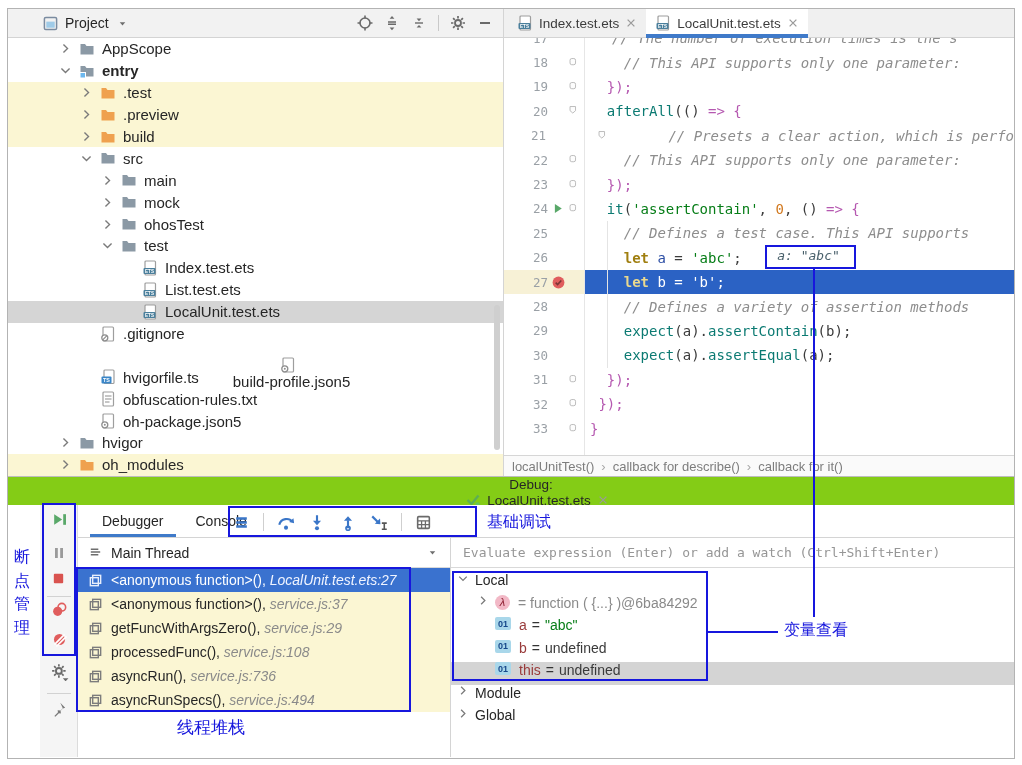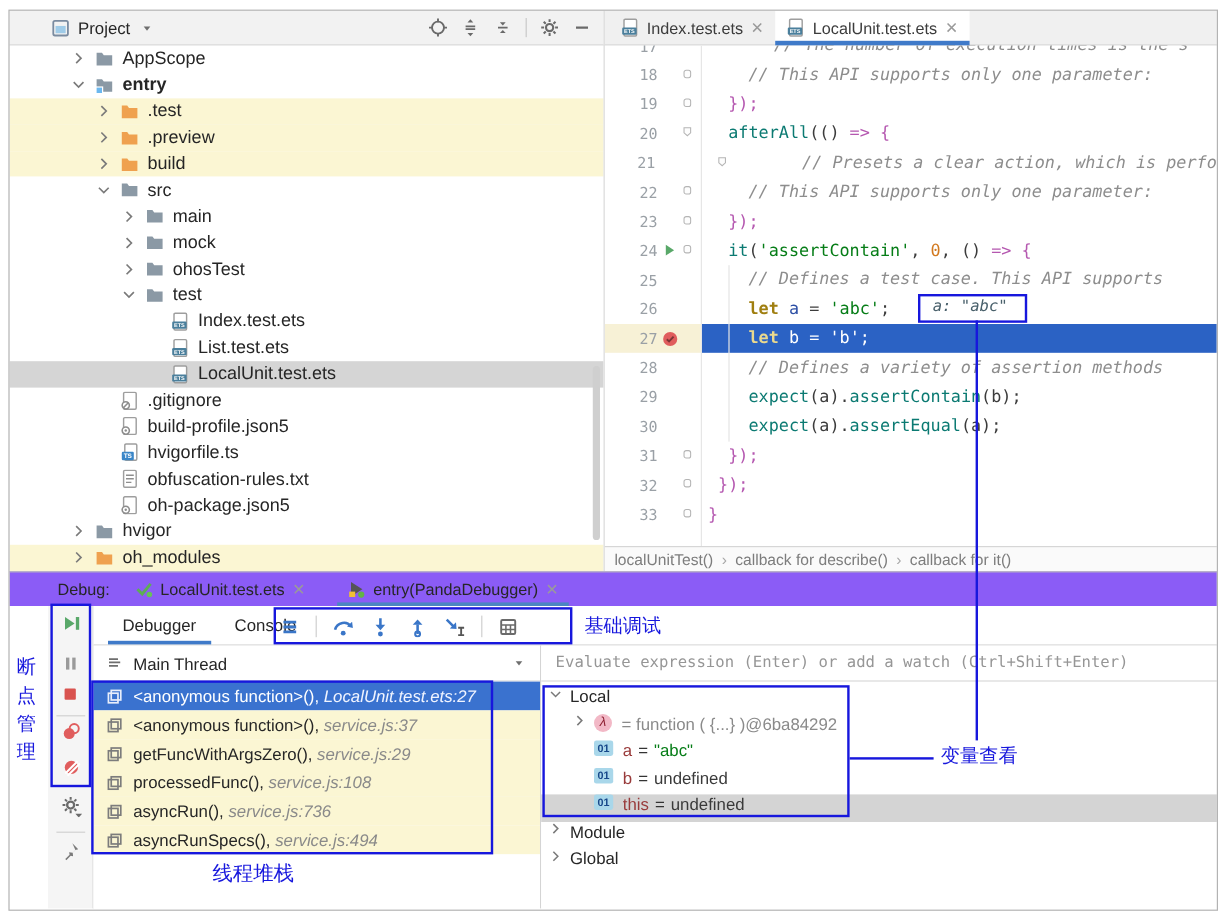--- a/index.html
+++ b/index.html
@@ -58,22 +58,22 @@
   #exec-gutter-bg{position:absolute;left:0;width:80px;height:24.4px;background:#f7f1d6;}
   #exec-code-bg{position:absolute;left:81px;width:429px;height:24.4px;background:var(--exec);}
   .code-row.exec .ctext span{color:#fff;}
   .code-row.exec .ctext .tok-kw{color:#ead98e;}
   #indent-guide{position:absolute;left:103px;top:183px;width:1px;height:147px;background:#e4e4e4;}
   #breadcrumbs{left:504px;top:455px;width:510px;height:21px;background:#fafafa;border-top:1px solid #d6d6d6;
     display:flex;align-items:center;font-size:13px;color:#7d7d7d;box-sizing:border-box;padding-left:8px;gap:7px;}
   #breadcrumbs .bsep{color:#a8a8a8;}
 
   
-  #debug-header{left:8px;top:476px;width:1006px;height:29px;background:#8b5cf6;border-top:1px solid #bdbdbd;
-    display:flex;align-items:center;box-sizing:border-box;padding-left:40px;font-size:13.5px;}
+  #debug-header{left:8px;top:476px;width:1006px;height:29px;background:#84cc16;border-top:1px solid #bdbdbd;
+    display:flex;align-items:center;box-sizing:border-box;padding-left:40px;font-size:13.5px;flex-direction:column;}
   #debug-label{color:#262626;}
   .dtab{position:relative;height:100%;display:flex;align-items:center;gap:6px;padding:0 8px;}
   .dtab .x{color:#9a9a9a;}
   .dtab .underline{position:absolute;left:0;right:0;bottom:0;height:3px;background:#4b86c2;}
   #dtab1{margin-left:12px;}
   #dtab2{margin-left:18px;}
   #left-strip{left:8px;top:505px;width:32px;height:252px;background:#fff;}
   #dbg-left-toolbar{left:40px;top:505px;width:38px;height:252px;background:#f5f5f5;border-right:1px solid #dcdcdc;box-sizing:border-box;}
   #dbg-left-toolbar .licon{position:absolute;left:11px;}
   #dbg-left-toolbar .lsep{position:absolute;left:7px;width:24px;height:1px;background:#d2d2d2;}
@@ -362,21 +362,21 @@
         </span>
         <span class="icon ticon">
           <svg width="16" height="16" viewBox="0 0 16 16">
             <rect x="3" y="1" width="10.5" height="14" rx="1" fill="#fff" stroke="#9e9e9e" stroke-width="1.2"></rect>
             <circle cx="4.8" cy="11.8" r="3" fill="#fff" stroke="#8d8d8d" stroke-width="1.3"></circle>
             <path d="M2.7 13.9l4.2-4.2" stroke="#8d8d8d" stroke-width="1.2"></path>
           </svg>
         </span>
         <span class="tlabel">.gitignore</span>
       </div>
-      <div class="tree-row" style="padding-left: 72px;">
+      <div class="tree-row" style="padding-left: 72px; flex-direction: column;">
         <span class="icon chev empty">
           <svg width="13" height="13" viewBox="0 0 16 16">
             <path d="M5.5 3l5 5-5 5" fill="none" stroke="currentColor" stroke-width="1.7"></path>
           </svg>
         </span>
         <span class="icon ticon">
           <svg width="16" height="16" viewBox="0 0 16 16">
             <rect x="3" y="1" width="10.5" height="14" rx="1" fill="#fff" stroke="#9e9e9e" stroke-width="1.2"></rect>
             <circle cx="4.8" cy="11.8" r="3" fill="#fff" stroke="#8d8d8d" stroke-width="1.3"></circle>
             <circle cx="4.8" cy="11.8" r="1" fill="#8d8d8d"></circle>
@@ -494,21 +494,21 @@
   <div id="editor" class="abs">
     <div id="exec-gutter-bg" style="top: 232px;"></div>
     <div id="exec-code-bg" style="top: 232px;"></div>
     <div id="gutter-sep"></div>
     <div id="indent-guide"></div>
     <div id="code-lines">
         <div class="code-row" style="top: -12px;">
           <span class="lnum">17</span>
           <span class="gslot"></span>
           <span class="fslot"></span>
-          <span class="ctext" style="margin-left: 63px;"><span class="tok-cm">// The number of execution times is the s</span></span>
+          <span class="ctext" style="margin-left: 30px;"><span class="tok-cm">// The number of execution times is the s</span></span>
         </div>
         <div class="code-row" style="top: 12.4px;">
           <span class="lnum">18</span>
           <span class="gslot"></span>
           <span class="fslot">
             <span class="icon">
               <svg width="11" height="12" viewBox="0 0 16 16">
                 <rect x="1.5" y="1.5" width="8" height="9" rx="2.5" fill="#fdfdfd" stroke="#b5b5b5" stroke-width="1.3"></rect>
               </svg>
             </span>

